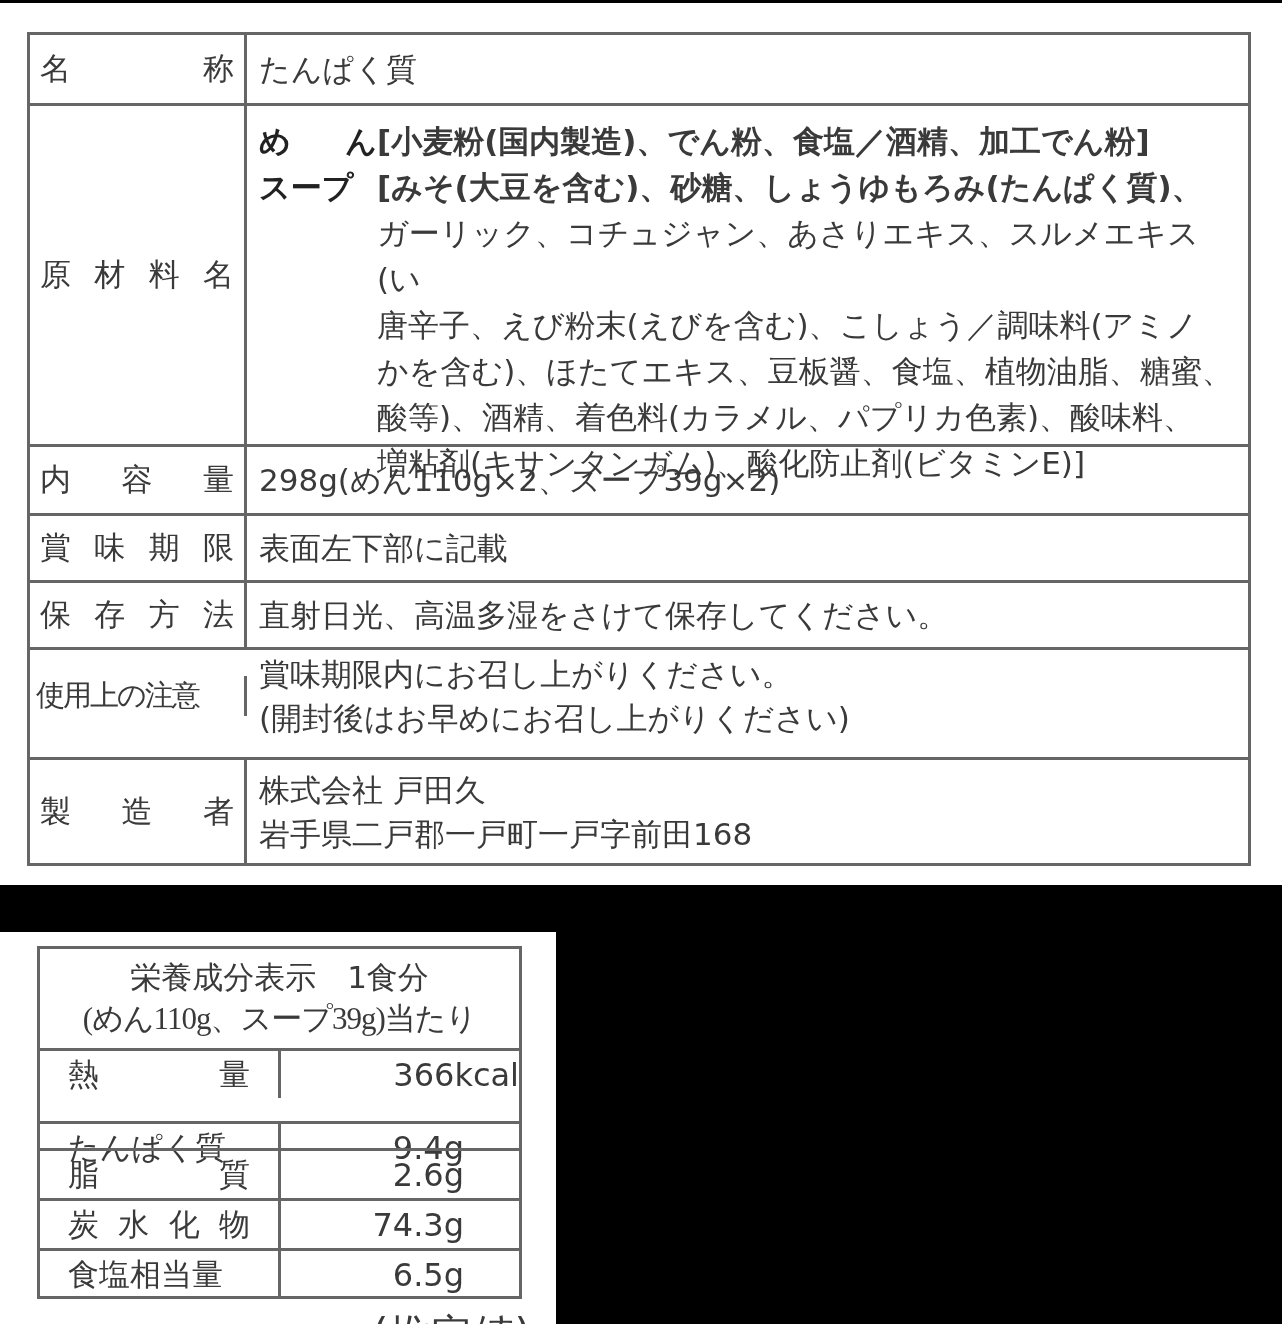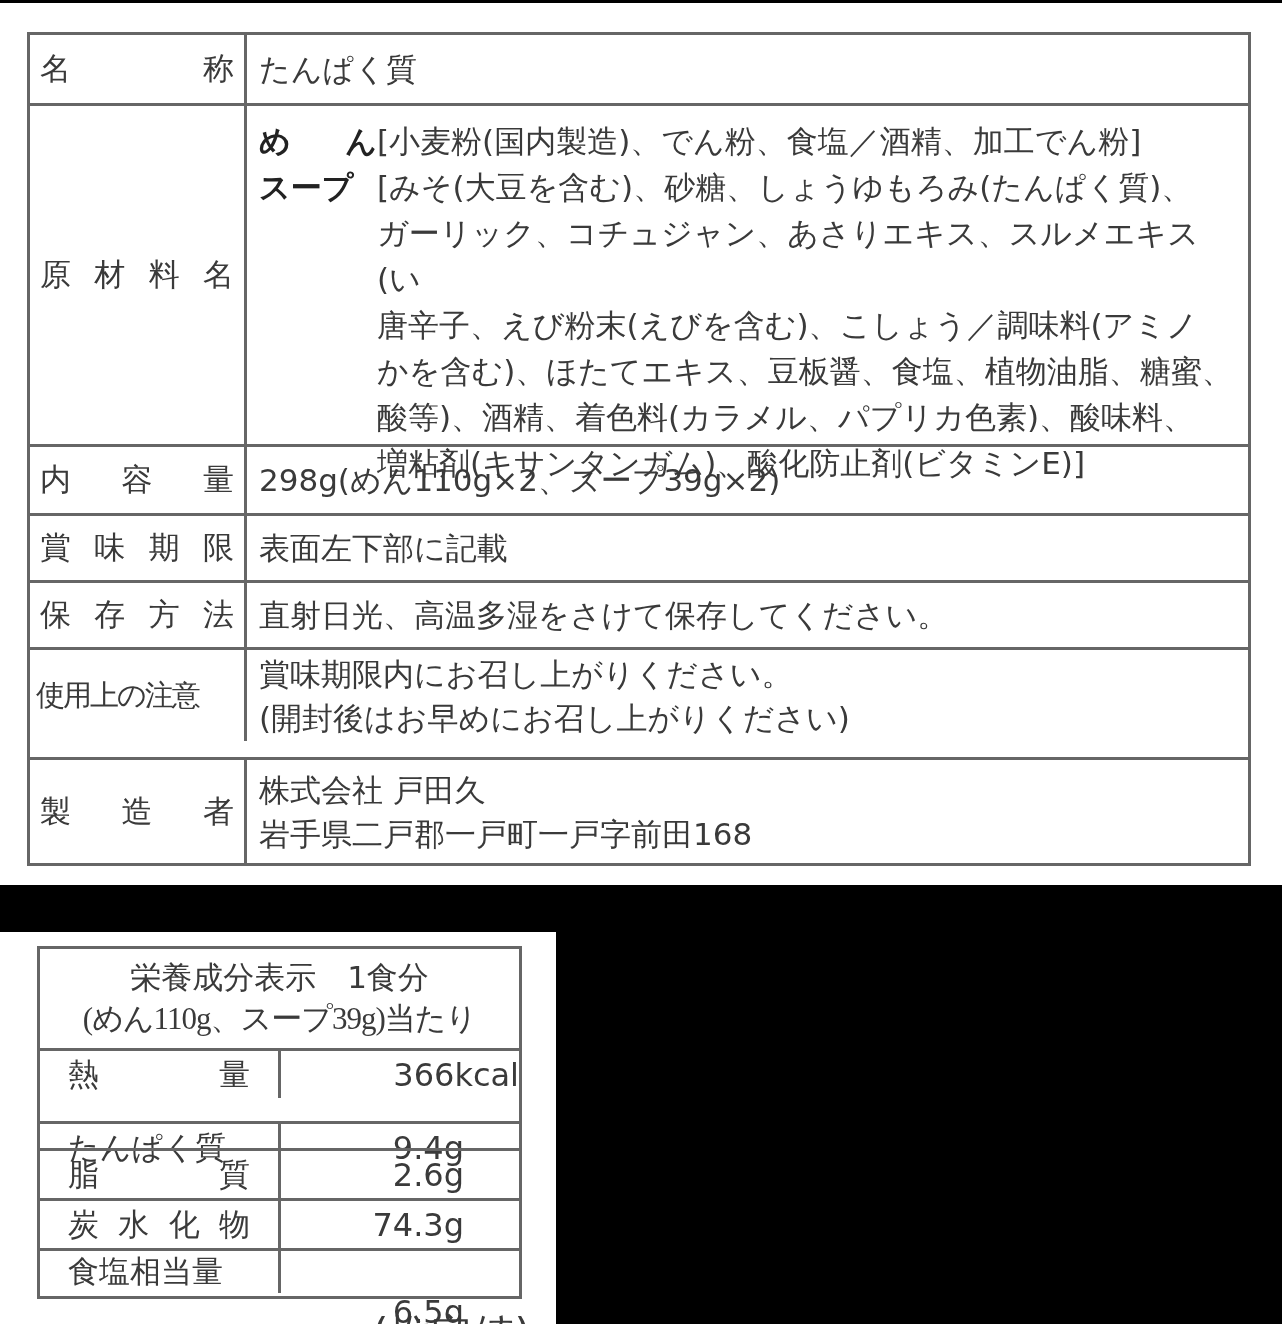--- a/index.html
+++ b/index.html
@@ -13,21 +13,21 @@
   .row.first{border-top:none;}
   .lbl{width:217px;border-right:3px solid #666;box-sizing:border-box;font-size:31px;color:#3a3a3a;
        display:flex;align-items:center;padding:0 10px 0 10px;letter-spacing:0;}
   .lbl.spread{justify-content:space-between;}
   .lbl.spread span{display:inline-block;}
   .val{flex:1;font-size:31px;color:#3a3a3a;padding:0 12px;display:flex;flex-direction:column;justify-content:center;line-height:44px;}
   .ing{padding-top:12px;justify-content:flex-start;line-height:46px;}
   .ing-line{display:flex;}
   .ing-key{font-weight:bold;color:#222;width:118px;display:flex;justify-content:space-between;flex-shrink:0;}
   .ing-key.soup{justify-content:flex-start;}
-  .ing-text{flex:1;}
+  .ing-text{flex:1;font-weight:bold;}
   .indent{padding-left:118px;}
   .nut-tbl{left:37px;top:14px;width:485px;height:353px;}
   .nut-head{position:absolute;left:0;right:0;top:0;height:99px;text-align:center;font-size:31px;line-height:42px;
             padding-top:7px;box-sizing:border-box;color:#3a3a3a;}
   .nrow{position:absolute;left:0;right:0;height:50px;border-top:3px solid #666;box-sizing:border-box;display:flex;}
   .nlbl{width:241px;border-right:3px solid #666;box-sizing:border-box;font-size:31px;color:#3a3a3a;
         display:flex;align-items:center;justify-content:space-between;padding:0 28px 0 28px;}
   .nval{flex:1;font-size:32px;color:#3a3a3a;display:flex;align-items:center;justify-content:flex-end;padding-right:55px;}
   .nval.kcal{padding-right:0;}
   .note{position:absolute;left:372px;top:375px;font-size:42px;color:#3a3a3a;}
@@ -95,21 +95,21 @@
     <div class="row" style="top:545px;height:67px;">
       <div class="lbl spread">
         <span>保</span>
         <span>存</span>
         <span>方</span>
         <span>法</span>
       </div>
       <div class="val">直射日光、高温多湿をさけて保存してください。</div>
     </div>
 
-    <div class="row" style="top:612px;height:94px;">
+    <div class="row" style="top:612px;height:94px;align-items:center;">
       <div class="lbl" style="padding:0 6px;font-size:29px;letter-spacing:-2px;">
         <span>使用上の注意</span>
       </div>
       <div class="val">
         <div>賞味期限内にお召し上がりください。</div>
         <div>(開封後はお早めにお召し上がりください)</div>
       </div>
     </div>
 
     <div class="row" style="top:722px;height:106px;">
@@ -160,21 +160,21 @@
     <div class="nrow" style="top:249px;">
       <div class="nlbl">
         <span>炭</span>
         <span>水</span>
         <span>化</span>
         <span>物</span>
       </div>
       <div class="nval">74.3g</div>
     </div>
 
-    <div class="nrow" style="top:299px;flex-direction:column;">
+    <div class="nrow" style="top:299px;">
       <div class="nlbl">
         <span>食塩相当量</span>
       </div>
       <div class="nval">6.5g</div>
     </div>
   </div>
   <div class="note">(推定値)</div>
 </div>
 
 </body></html>

